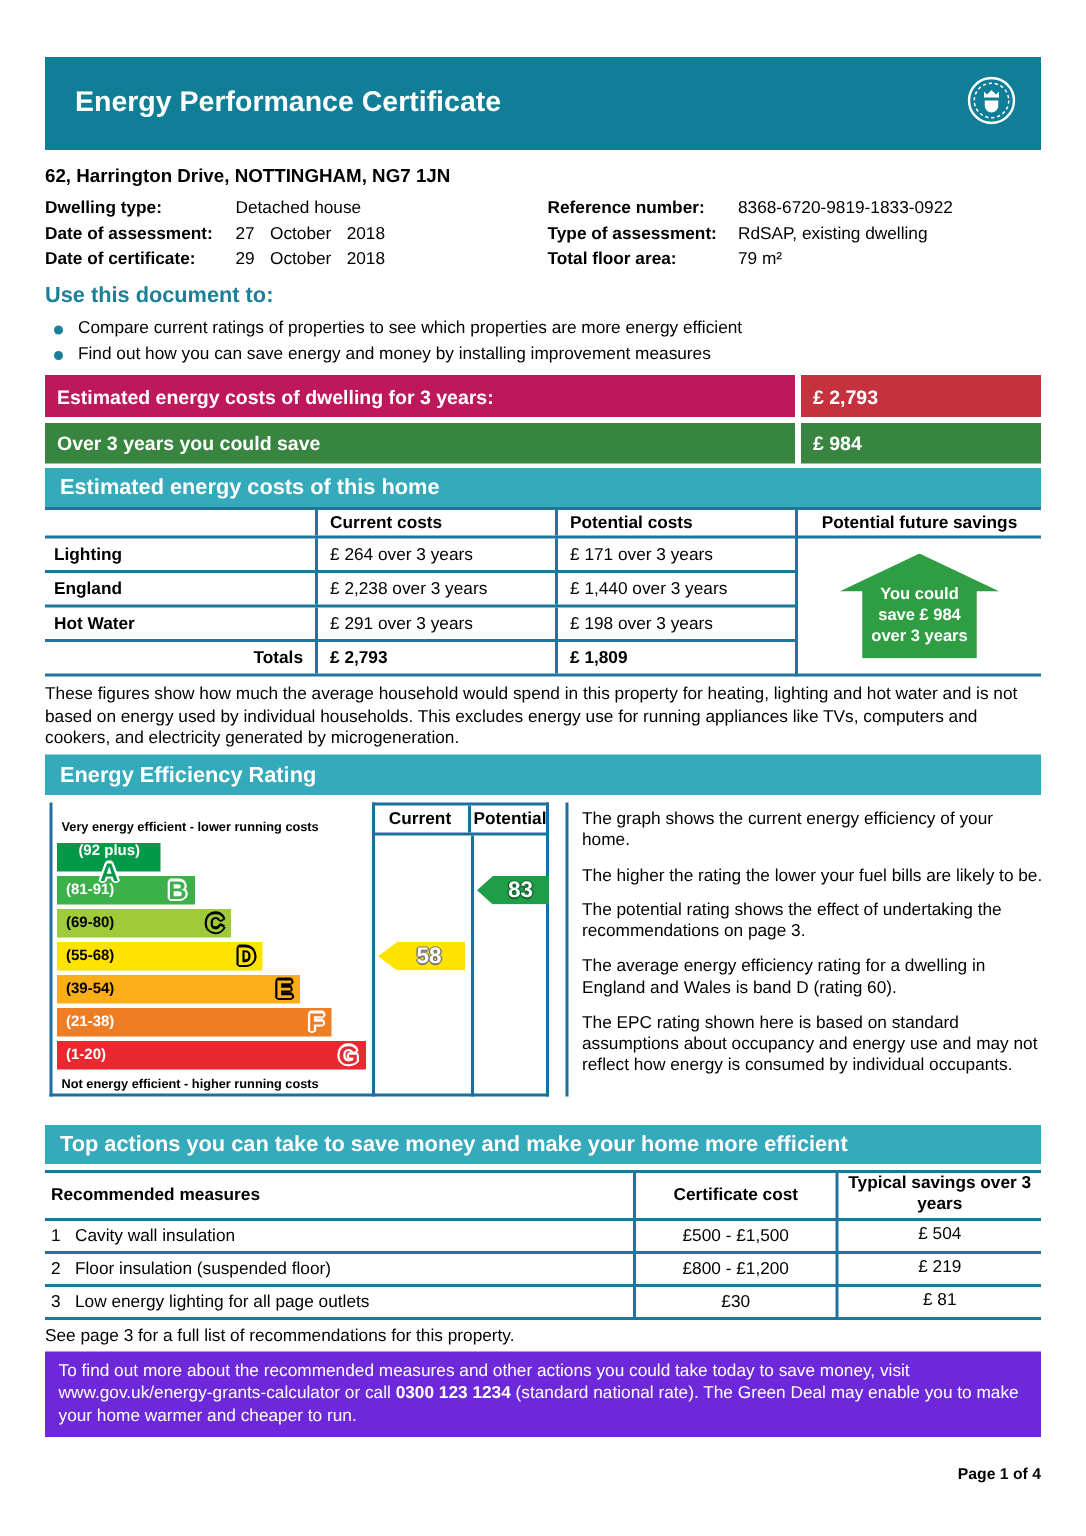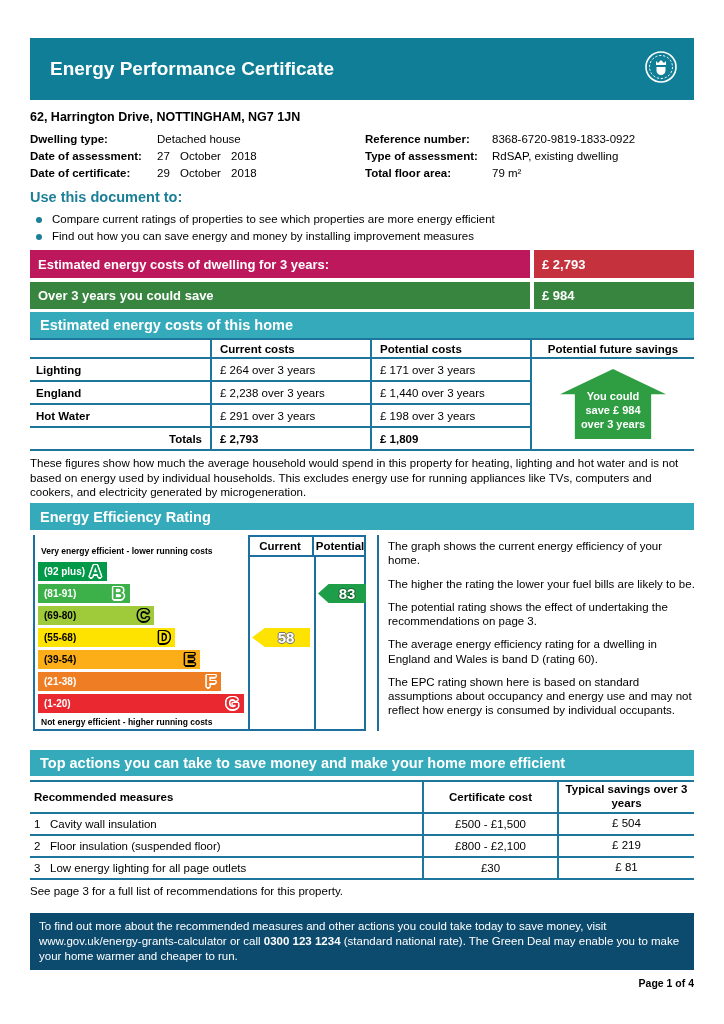--- a/index.html
+++ b/index.html
@@ -228,21 +228,21 @@
       <div class="chart-col-label cur">Current</div>
       <div class="chart-col-label pot">Potential</div>
     </div>
     <div class="col-line-1"></div>
     <div class="col-line-2"></div>
     <div class="chart-caption cap-top">Very energy efficient - lower running costs</div>
     <div class="chart-caption cap-bottom">Not energy efficient - higher running costs</div>
 
     <div class="bands">
       <div class="band-row">
-          <div class="band" style="width: 33%; background: rgb(2, 154, 73);">
+          <div class="band" style="width: 33%; background: rgb(2, 154, 73); flex-direction: column;">
             <span class="band-range" style="color: rgb(255, 255, 255);">(92 plus)</span>
             <span class="band-letter" style="color: rgb(2, 154, 73); text-shadow: rgb(255, 255, 255) -1.5px 0px, rgb(255, 255, 255) 1.5px 0px, rgb(255, 255, 255) 0px -1.5px, rgb(255, 255, 255) 0px 1.5px, rgb(255, 255, 255) -1px -1px, rgb(255, 255, 255) 1px 1px, rgb(255, 255, 255) -1px 1px, rgb(255, 255, 255) 1px -1px;">A</span>
           </div>
         </div>
       <div class="band-row">
           <div class="band" style="width: 44%; background: rgb(60, 176, 73);">
             <span class="band-range" style="color: rgb(255, 255, 255);">(81-91)</span>
             <span class="band-letter" style="color: rgb(60, 176, 73); text-shadow: rgb(255, 255, 255) -1.5px 0px, rgb(255, 255, 255) 1.5px 0px, rgb(255, 255, 255) 0px -1.5px, rgb(255, 255, 255) 0px 1.5px, rgb(255, 255, 255) -1px -1px, rgb(255, 255, 255) 1px 1px, rgb(255, 255, 255) -1px 1px, rgb(255, 255, 255) 1px -1px;">B</span>
           </div>
         </div>
@@ -305,34 +305,34 @@
           <span>Cavity wall insulation</span>
         </div>
       <div class="at-c1">£500 - £1,500</div>
       <div class="at-c2">£ 504</div>
     </div>
     <div class="at-row data">
       <div class="at-c0">
           <span class="at-num">2</span>
           <span>Floor insulation (suspended floor)</span>
         </div>
-      <div class="at-c1">£800 - £2,100</div>
+      <div class="at-c1">£800 - £1,200</div>
       <div class="at-c2">£ 219</div>
     </div>
     <div class="at-row data">
       <div class="at-c0">
           <span class="at-num">3</span>
           <span>Low energy lighting for all page outlets</span>
         </div>
       <div class="at-c1">£30</div>
       <div class="at-c2">£ 81</div>
     </div>
   </div>
 
   <div class="see-page">See page 3 for a full list of recommendations for this property.</div>
 
-  <div class="green-box" style="background: #0c4a6e; margin-top: 12px;">
+  <div class="green-box" style="background: #6d28d9;">
     <span>To find out more about the recommended measures and other actions you could take today to save money, visit www.gov.uk/energy-grants-calculator or call </span><b>0300 123 1234</b><span> (standard national rate). The Green Deal may enable you to make your home warmer and cheaper to run.</span>
   </div>
 
   <div class="footer-page">Page 1 of 4</div>
 
 </div>
 
 </body></html>

